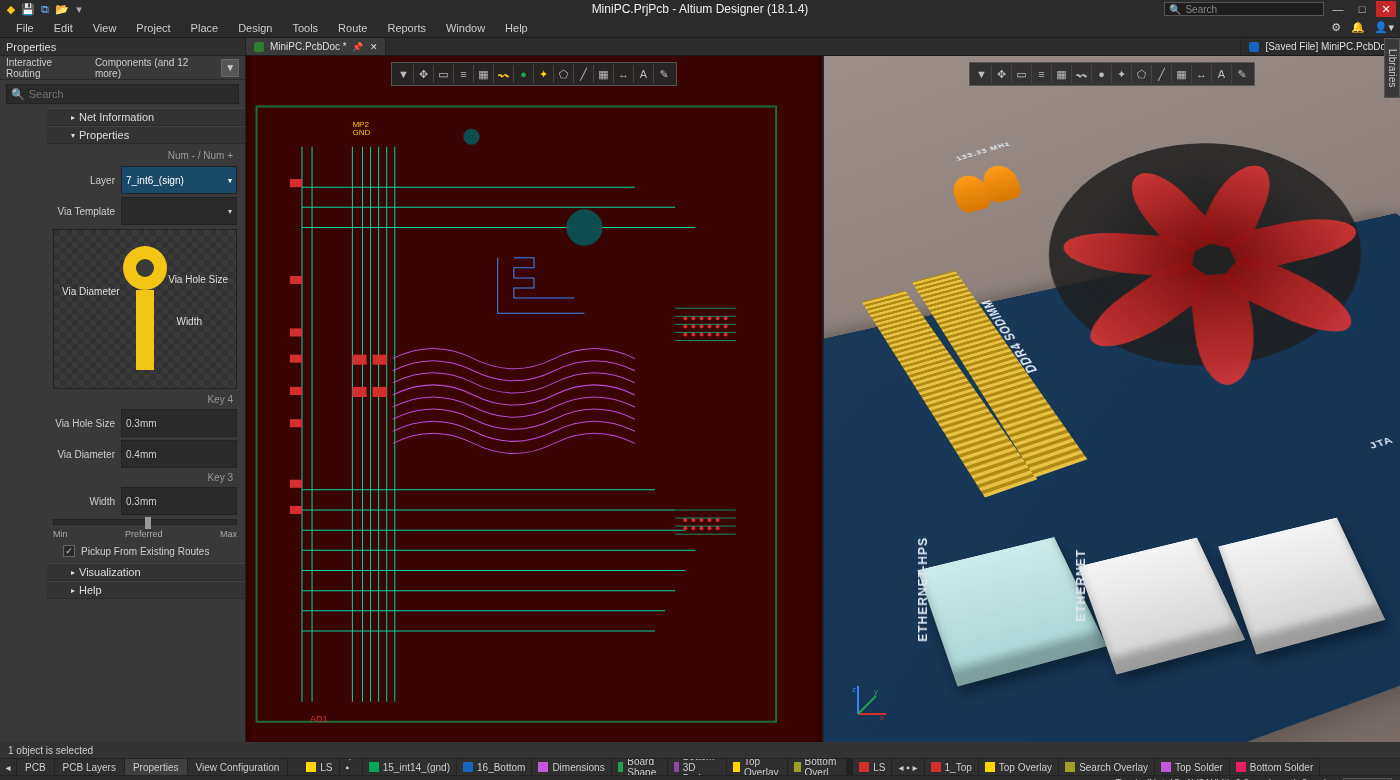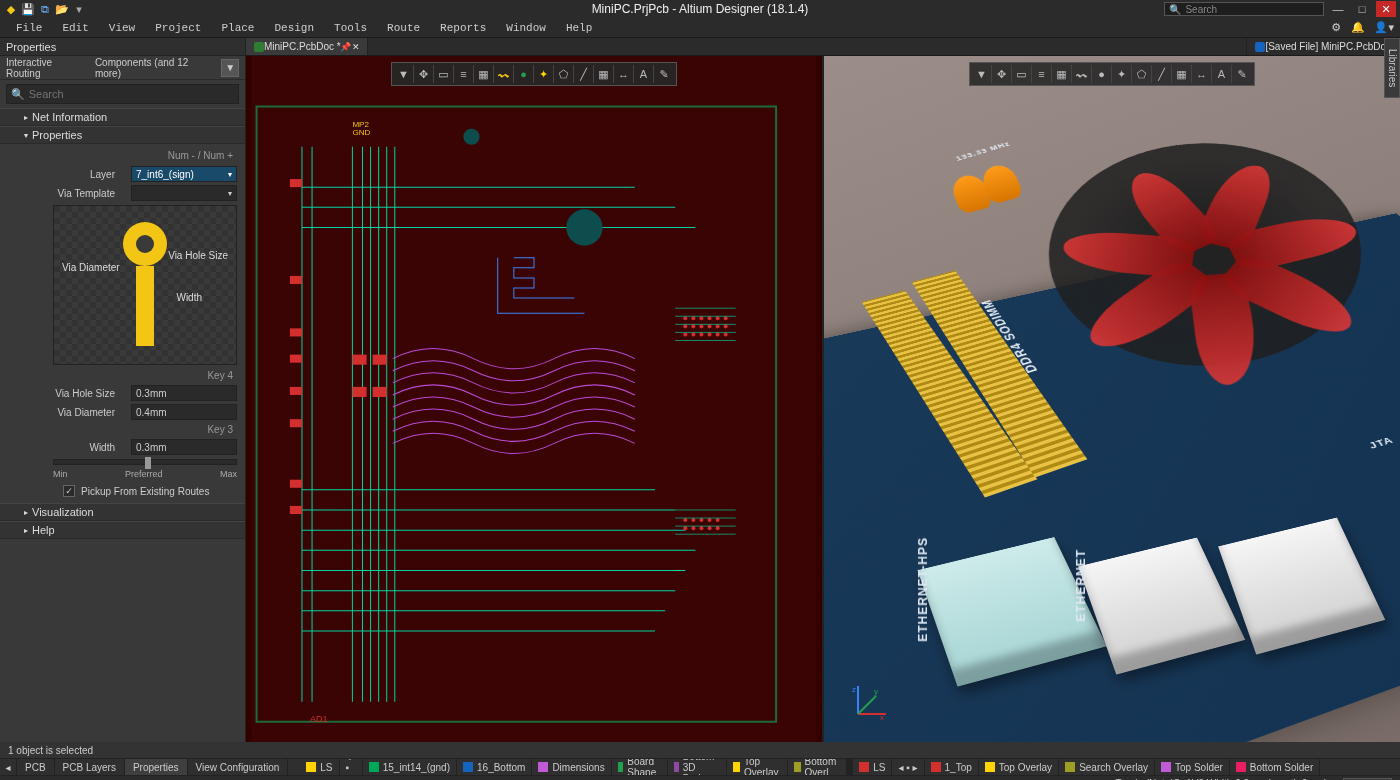--- a/index.html
+++ b/index.html
@@ -10,58 +10,58 @@
 .titlebar .appicons { display:flex; gap:3px; }
 .titlebar .appicons span { width:14px; height:14px; display:inline-flex; align-items:center; justify-content:center; font-size:11px; }
 .titlebar .title { position:absolute; left:50%; transform:translateX(-50%); color:#eee; font-size:12px; }
 .titlebar .right { margin-left:auto; display:flex; align-items:center; gap:2px; }
 .titlebar .search-box { background:#1e1e1e; border:1px solid #555; width:160px; height:14px; display:flex; align-items:center; padding:0 4px; color:#888; font-size:10px; }
 .titlebar .winbtn { width:20px; height:16px; display:flex; align-items:center; justify-content:center; font-size:11px; margin-left:2px; }
 .titlebar .winbtn.close { background:#c62828; color:#fff; }
 
 
 .menubar { height:20px; background:#2b2b2b; display:flex; align-items:center; padding:0 6px; border-bottom:1px solid #1a1a1a; }
-.menubar .menu-item { padding:0 10px; color:#ccc; font-size:11px; cursor:pointer;font-family:Liberation Mono, monospace; }
+.menubar .menu-item { padding:0 10px; color:#ccc; font-size:11px; cursor:pointer; }
 .menubar .right-icons { margin-left:auto; display:flex; gap:10px; align-items:center; }
 .menubar .right-icons span { cursor:pointer; }
 
 
 .main { display:flex; height:704px; }
 .panel { width:246px; background:#393939; border-right:1px solid #222; display:flex; flex-direction:column; }
 .panel-header { height:18px; background:#2f2f2f; display:flex; align-items:center; padding:0 6px; font-size:11px; color:#ddd; border-bottom:1px solid #222; }
 .panel-sub { height:24px; display:flex; align-items:center; padding:0 6px; gap:8px; border-bottom:1px solid #2a2a2a; font-size:10px; }
 .panel-sub .filter-btn { width:18px; height:18px; background:#555; border:1px solid #666; display:flex; align-items:center; justify-content:center; cursor:pointer; }
 .panel-search { height:20px; display:flex; align-items:center; margin:4px 6px; background:#2a2a2a; border:1px solid #222; padding:0 4px; }
 .panel-search input { flex:1; background:transparent; border:none; color:#ccc; font-size:11px; outline:none; }
-.section-hdr { height:18px; display:flex; align-items:center; padding:0 24px; background:#333; border-top:1px solid #444; border-bottom:1px solid #2a2a2a; font-size:11px; color:#ddd; cursor:pointer; }
+.section-hdr { height:18px; display:flex; align-items:center; padding:0 24px; background:#333; border-top:1px solid #444; border-bottom:1px solid #2a2a2a; font-size:11px; color:#ddd; cursor:pointer;margin-left:47px; }
 .section-hdr::before { content:"▸ "; font-size:8px; margin-right:4px; }
 .section-hdr.open::before { content:"▾ "; }
 .section-body { padding:4px 8px; font-size:10px;margin-left:45px; }
 .numline { text-align:right; color:#999; font-size:10px; padding:2px 4px; }
-.prop-row { display:flex; align-items:center; margin:3px 0; gap:16px; }
+.prop-row { display:flex; align-items:center; margin:3px 0; gap:6px; }
 .prop-row label { width:62px; text-align:right; color:#ccc; font-size:10px; }
-.prop-row .field { flex:1; height:16px; background:#2a2a2a; border:1px solid #222; color:#ccc; padding:0 4px; font-size:10px; display:flex; align-items:center; }
+.prop-row .field { flex:1; height:28px; background:#2a2a2a; border:1px solid #222; color:#ccc; padding:0 4px; font-size:10px; display:flex; align-items:center; }
 .prop-row .field.dd::after { content:"▾"; margin-left:auto; font-size:8px; }
 .via-diagram { height:160px; background:repeating-conic-gradient(#3a3a3a 0 25%, #323232 0 50%) 0 0/12px 12px; border:1px solid #222; margin:4px 0; position:relative; display:flex; align-items:flex-start; justify-content:center; padding-top:16px; }
 .via-shape { position:relative; }
 .via-head { width:44px; height:44px; border-radius:50%; background:#f3c514; position:relative; }
 .via-head::after { content:""; position:absolute; left:50%; top:50%; width:18px; height:18px; border-radius:50%; background:#3a3a3a; transform:translate(-50%,-50%); }
 .via-stem { width:18px; height:80px; background:#f3c514; margin:0 auto; }
 .via-lbl { position:absolute; color:#ddd; font-size:10px; }
 .keyline { text-align:right; color:#999; font-size:10px; padding:1px 4px; }
 .slider { height:6px; background:#2a2a2a; border:1px solid #222; position:relative; margin:4px 0; }
 .slider .thumb { position:absolute; top:-3px; left:50%; width:6px; height:12px; background:#999; }
 .slider-labels { display:flex; justify-content:space-between; font-size:9px; color:#aaa; }
 .checkbox-row { display:flex; align-items:center; gap:6px; margin:6px 0 2px 10px; font-size:10px; }
 .checkbox-row .cb { width:12px; height:12px; border:1px solid #666; background:#2a2a2a; display:flex; align-items:center; justify-content:center; font-size:9px; color:#ccc; }
 .rule-btn { height:22px; background:#3f3f3f; border:1px solid #555; margin:4px 0; display:flex; align-items:center; justify-content:center; font-size:10px; color:#ddd; cursor:pointer; }
 
 .workspace { flex:1; display:flex; flex-direction:column; }
 .tabs { height:18px; background:#2b2b2b; display:flex; align-items:stretch; border-bottom:1px solid #1a1a1a; }
-.tab { display:flex; align-items:center; padding:0 8px; gap:0; background:#3a3a3a; border-right:1px solid #222; font-size:10px; color:#ddd; cursor:pointer; }
+.tab { display:flex; align-items:center; padding:0 8px; gap:6px; background:#3a3a3a; border-right:1px solid #222; font-size:10px; color:#ddd; cursor:pointer; }
 .tab .doticon { width:10px; height:10px; background:#2e7d32; border-radius:2px; }
 .tab .doticon.saved { background:#1565c0; }
 .tab.wide { flex:1; background:#2b2b2b; }
 
 .views { flex:1; display:flex; }
 .view { flex:1; position:relative; overflow:hidden; }
 .view.left { background:#330000; border-right:2px solid #222; }
 .view.right { background:#8a7d78; }
 .view-toolbar { position:absolute; top:6px; left:50%; transform:translateX(-50%); display:flex; gap:0; background:rgba(40,40,40,0.9); border:1px solid #555; padding:2px; z-index:5; }
 .view-toolbar .vtbtn { width:20px; height:18px; display:flex; align-items:center; justify-content:center; color:#bbb; font-size:11px; cursor:pointer; border-right:1px solid #444; }

